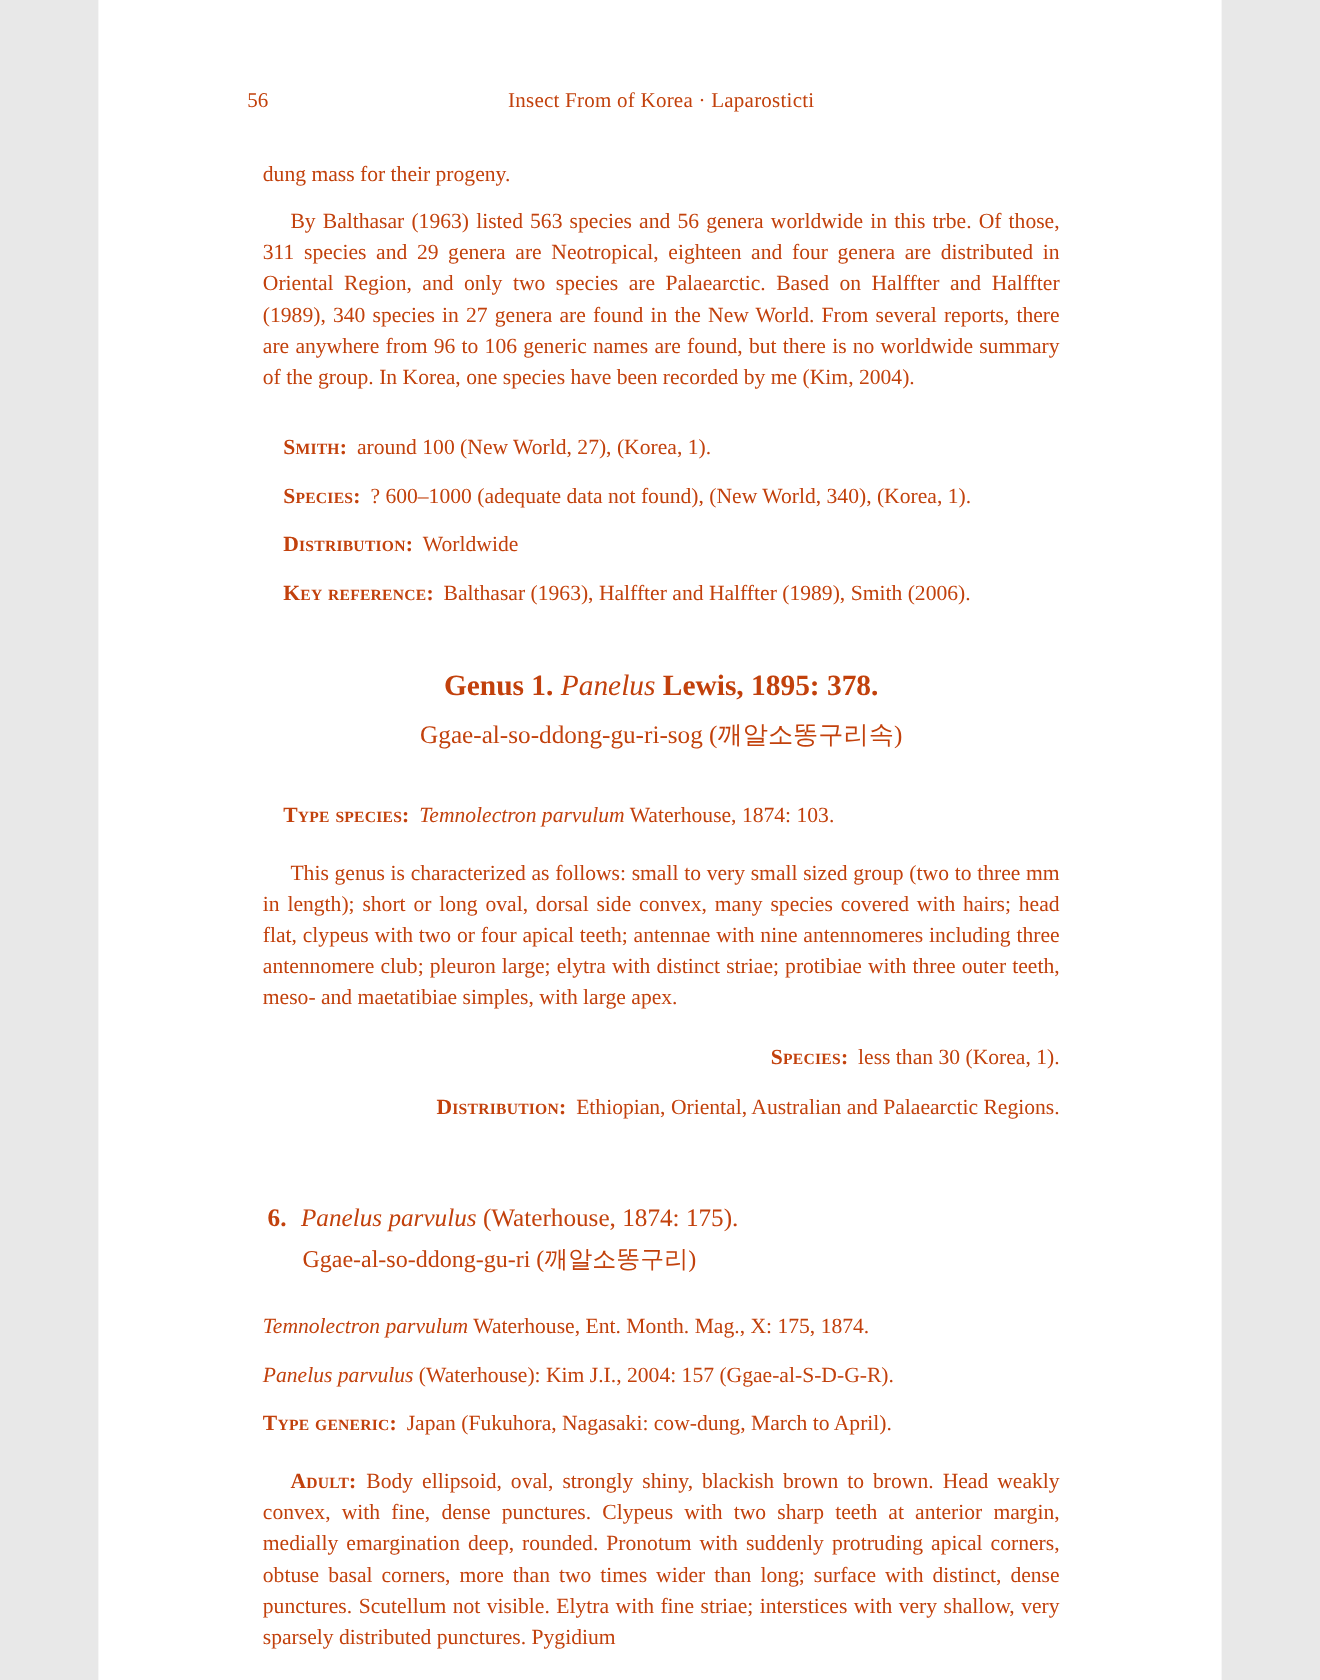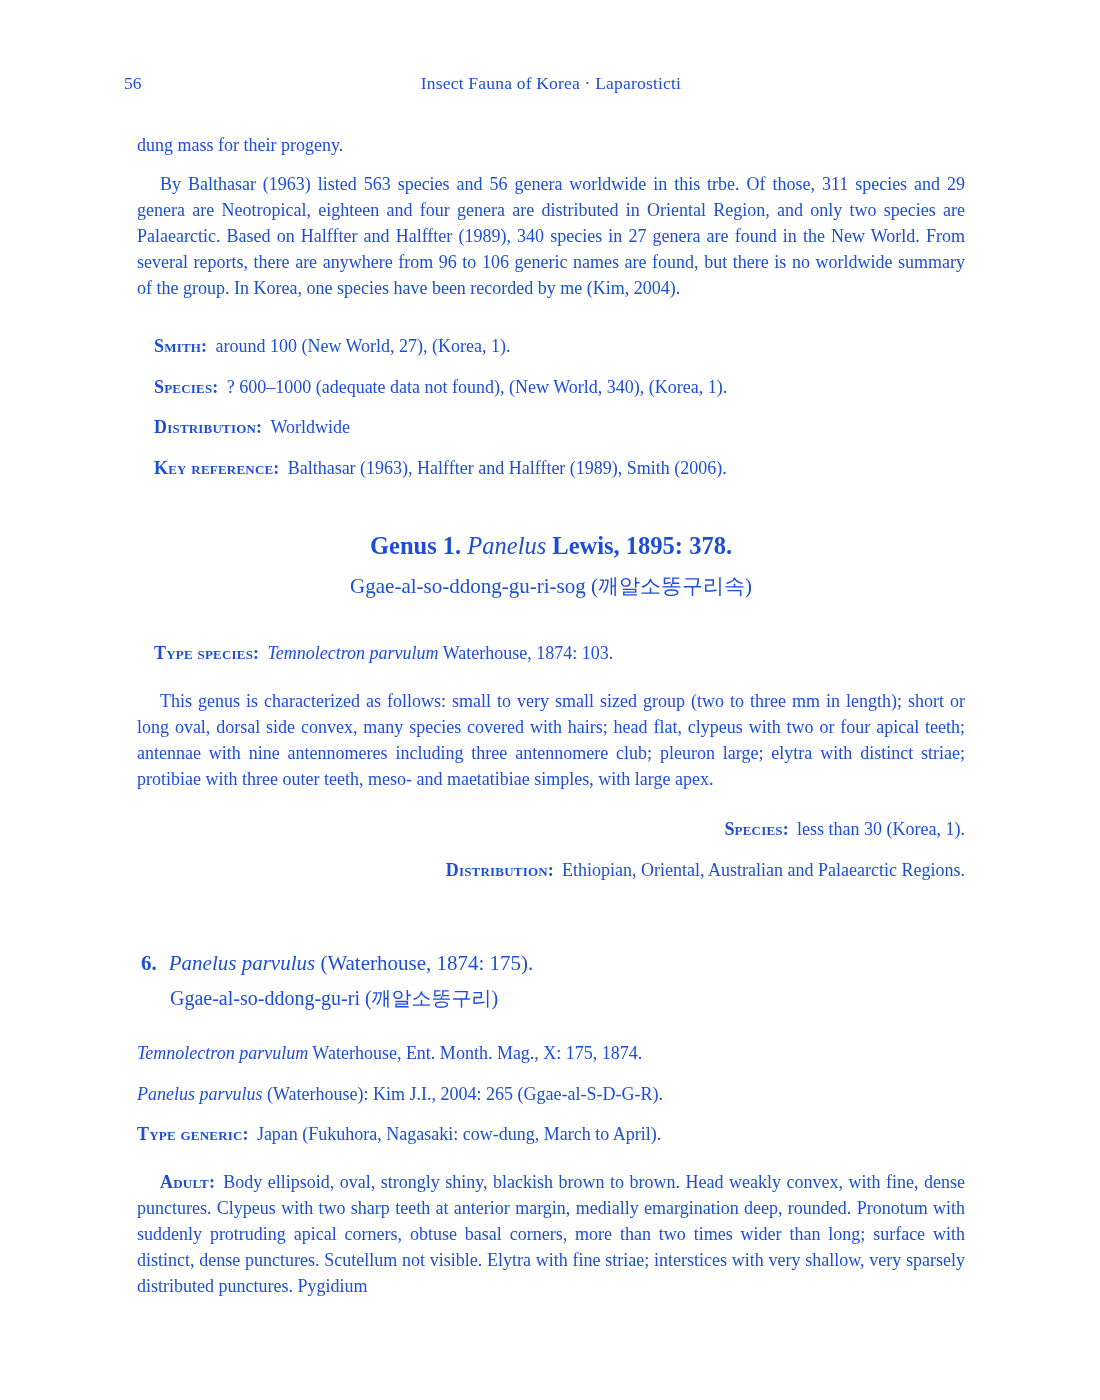--- a/index.html
+++ b/index.html
@@ -1,21 +1,21 @@
 <!DOCTYPE html>
 <html><head>
 <meta charset="utf-8">
 <style>
   html, body { margin:0; padding:0; background:#e8e8e8; }
   .page {
     position:relative;
-    width:1100px; height:1400px;
+    width:936px; height:1400px;
     margin:0 auto;
     background:#ffffff;
-    color:#1d4ed8;
+    color:#c2410c;
     font-family:"Liberation Serif","DejaVu Serif",serif;
     box-sizing:border-box;
     padding:72px 122px 4px 124px;
     overflow:hidden;
   }
   .running-header { position:relative; height:24px; font-size:17.5px; line-height:22px; }
   .page-number { position:absolute; left:0; top:0; }
   .running-title { position:absolute; left:0; right:0; top:0; text-align:center; letter-spacing:0.2px; }
 
   p, .line { margin:13px; font-size:18px; line-height:26px; }
@@ -50,21 +50,21 @@
 
   .adult-paragraph { margin-top:20px; }
 </style>
 </head>
 <body>
 
 <div class="page">
 
   <div class="running-header">
     <span class="page-number">56</span>
-    <span class="running-title">Insect Fauna of Korea · Laparosticti</span>
+    <span class="running-title">Insect From of Korea · Laparosticti</span>
   </div>
 
   <p class="intro-continuation justify">dung mass for their progeny.</p>
   <p class="justify indent">By Balthasar (1963) listed 563 species and 56 genera worldwide in this trbe. Of those, 311 species and 29 genera are Neotropical, eighteen and four genera are distributed in Oriental Region, and only two species are Palaearctic. Based on Halffter and Halffter (1989), 340 species in 27 genera are found in the New World. From several reports, there are anywhere from 96 to 106 generic names are found, but there is no worldwide summary of the group. In Korea, one species have been recorded by me (Kim, 2004).</p>
 
   <div class="facts-block">
     <div class="line">
       <span class="sc-label">Smith:</span><span class="after-label">around 100 (New World, 27), (Korea, 1).</span>
     </div>
     <div class="line">
@@ -101,21 +101,21 @@
   <div class="species-heading">
     <span class="species-number">6.</span><span class="bold-italic">Panelus parvulus</span><span class="species-suffix"> (Waterhouse, 1874: 175).</span>
   </div>
   <div class="species-korean">Ggae-al-so-ddong-gu-ri (깨알소똥구리)</div>
 
   <div class="synonymy">
     <div class="line">
       <span class="italic">Temnolectron parvulum</span> <span>Waterhouse, Ent. Month. Mag., X: 175, 1874.</span>
     </div>
     <div class="line">
-      <span class="italic">Panelus parvulus</span> <span>(Waterhouse): Kim J.I., 2004: 265 (Ggae-al-S-D-G-R).</span>
+      <span class="italic">Panelus parvulus</span> <span>(Waterhouse): Kim J.I., 2004: 157 (Ggae-al-S-D-G-R).</span>
     </div>
     <div class="line">
       <span class="sc-label">Type generic:</span><span class="after-label">Japan (Fukuhora, Nagasaki: cow-dung, March to April).</span>
     </div>
   </div>
 
   <p class="adult-paragraph justify indent">
     <span class="sc-label">Adult:</span><span class="after-label">Body ellipsoid, oval, strongly shiny, blackish brown to brown. Head weakly convex, with fine, dense punctures. Clypeus with two sharp teeth at anterior margin, medially emargination deep, rounded. Pronotum with suddenly protruding apical corners, obtuse basal corners, more than two times wider than long; surface with distinct, dense punctures. Scutellum not visible. Elytra with fine striae; interstices with very shallow, very sparsely distributed punctures. Pygidium</span>
   </p>
 

